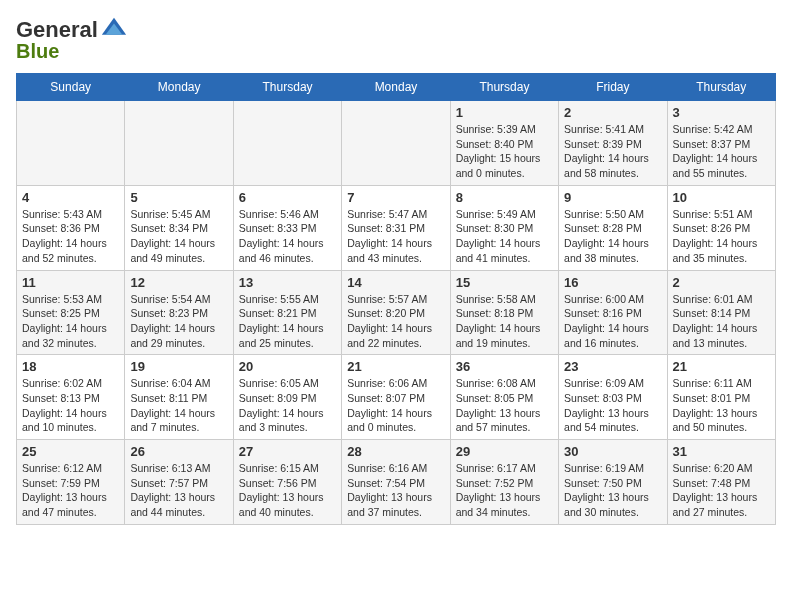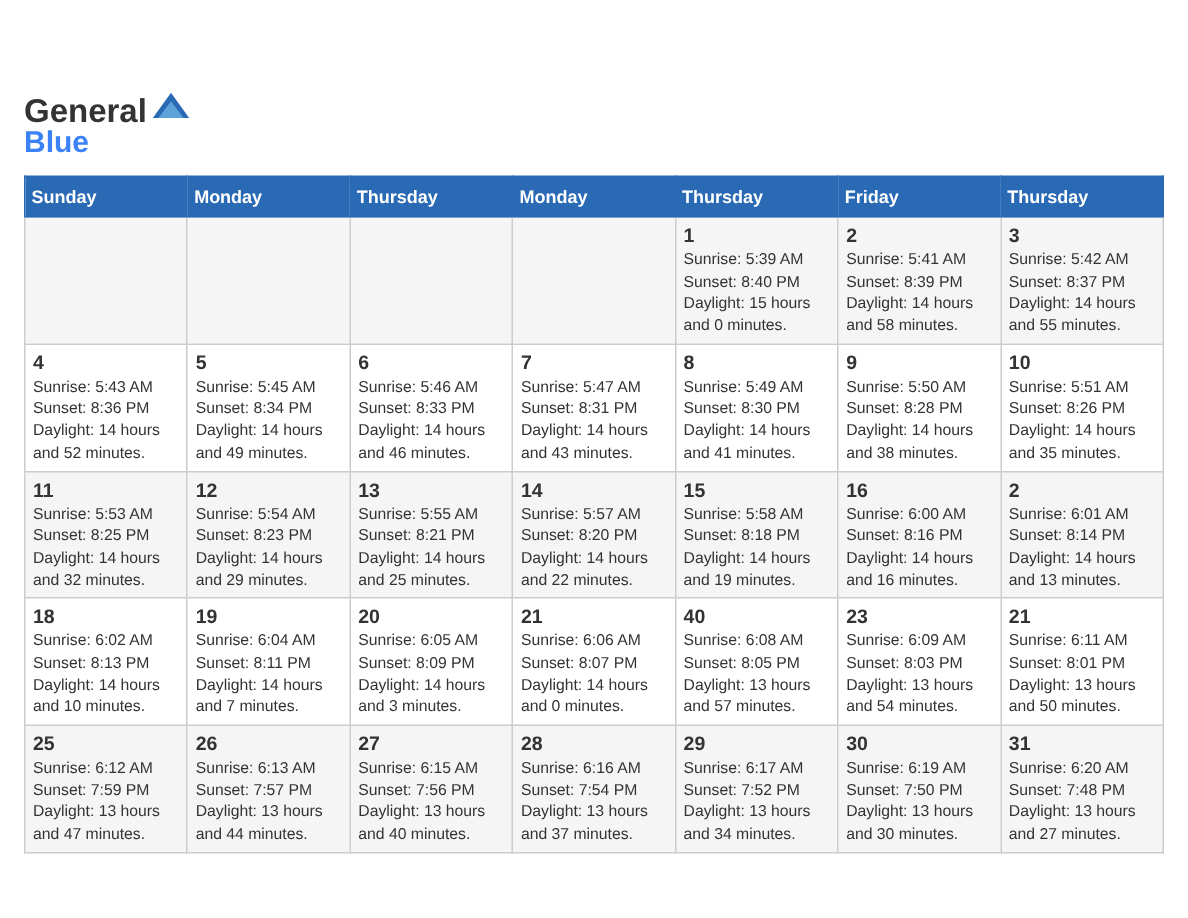--- a/index.html
+++ b/index.html
@@ -19,27 +19,26 @@
     .logo {
       display: flex;
       flex-direction: column;
       align-items: flex-start;
     }
     .logo-text {
       display: flex;
       align-items: center;
       font-size: 22px;
       font-weight: bold;
-      margin-top: 44px;
     }
     .logo-general {
       color: #333;
     }
     .logo-blue {
-      color: #3b82f6;
+      color: #4d7c0f;
     }
     .logo-icon {
       width: 28px;
       height: 28px;
       margin-left: 2px;
     }
     .title-block {
       text-align: right;
     }
     .main-title {
@@ -55,23 +54,23 @@
       width: 100%;
       border-collapse: collapse;
       font-size: 11px;
     }
     thead tr {
       background-color: #2a6ab5;
       color: #fff;
     }
     thead th {
       padding: 6px 4px;
-      text-align: left;
+      text-align: center;
       font-size: 12px;
-      font-weight: bold;
+      font-weight: normal;
       border: 1px solid #2a6ab5;
     }
     tbody tr {
       vertical-align: top;
     }
     tbody td {
       border: 1px solid #ccc;
       padding: 4px 5px;
       min-height: 80px;
       vertical-align: top;
@@ -219,21 +218,21 @@
         </td>
         <td>
           <span class="day-number">20</span>
           <div class="day-info">Sunrise: 6:05 AM<br>Sunset: 8:09 PM<br>Daylight: 14 hours<br>and 3 minutes.</div>
         </td>
         <td>
           <span class="day-number">21</span>
           <div class="day-info">Sunrise: 6:06 AM<br>Sunset: 8:07 PM<br>Daylight: 14 hours<br>and 0 minutes.</div>
         </td>
         <td>
-          <span class="day-number">40</span>
+          <span class="day-number">36</span>
           <div class="day-info">Sunrise: 6:08 AM<br>Sunset: 8:05 PM<br>Daylight: 13 hours<br>and 57 minutes.</div>
         </td>
         <td>
           <span class="day-number">23</span>
           <div class="day-info">Sunrise: 6:09 AM<br>Sunset: 8:03 PM<br>Daylight: 13 hours<br>and 54 minutes.</div>
         </td>
         <td>
           <span class="day-number">21</span>
           <div class="day-info">Sunrise: 6:11 AM<br>Sunset: 8:01 PM<br>Daylight: 13 hours<br>and 50 minutes.</div>
         </td>

